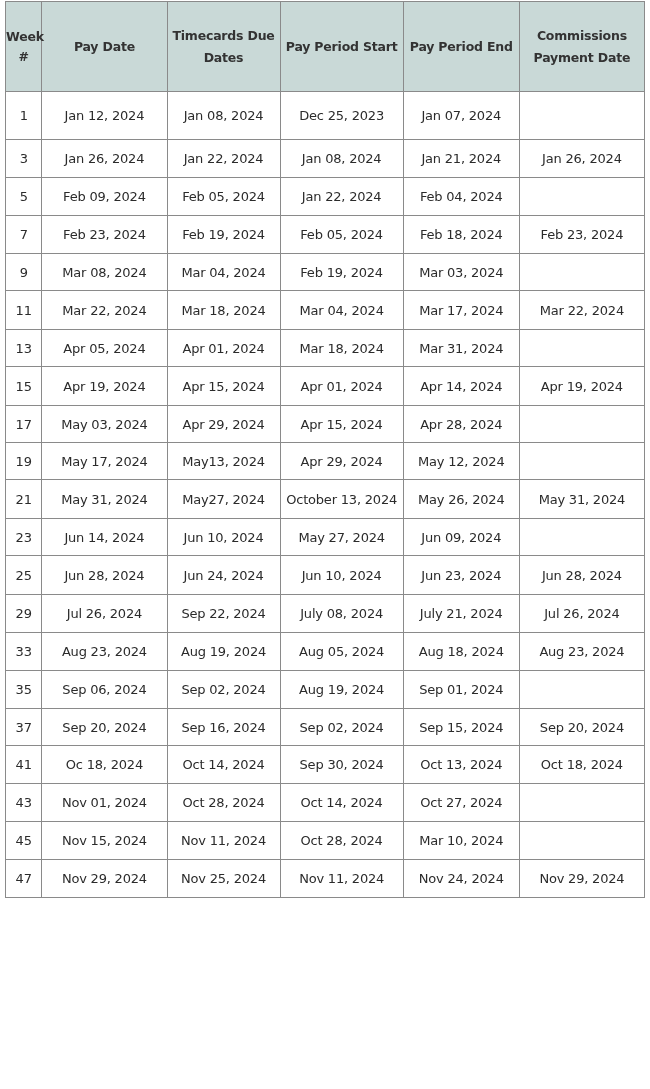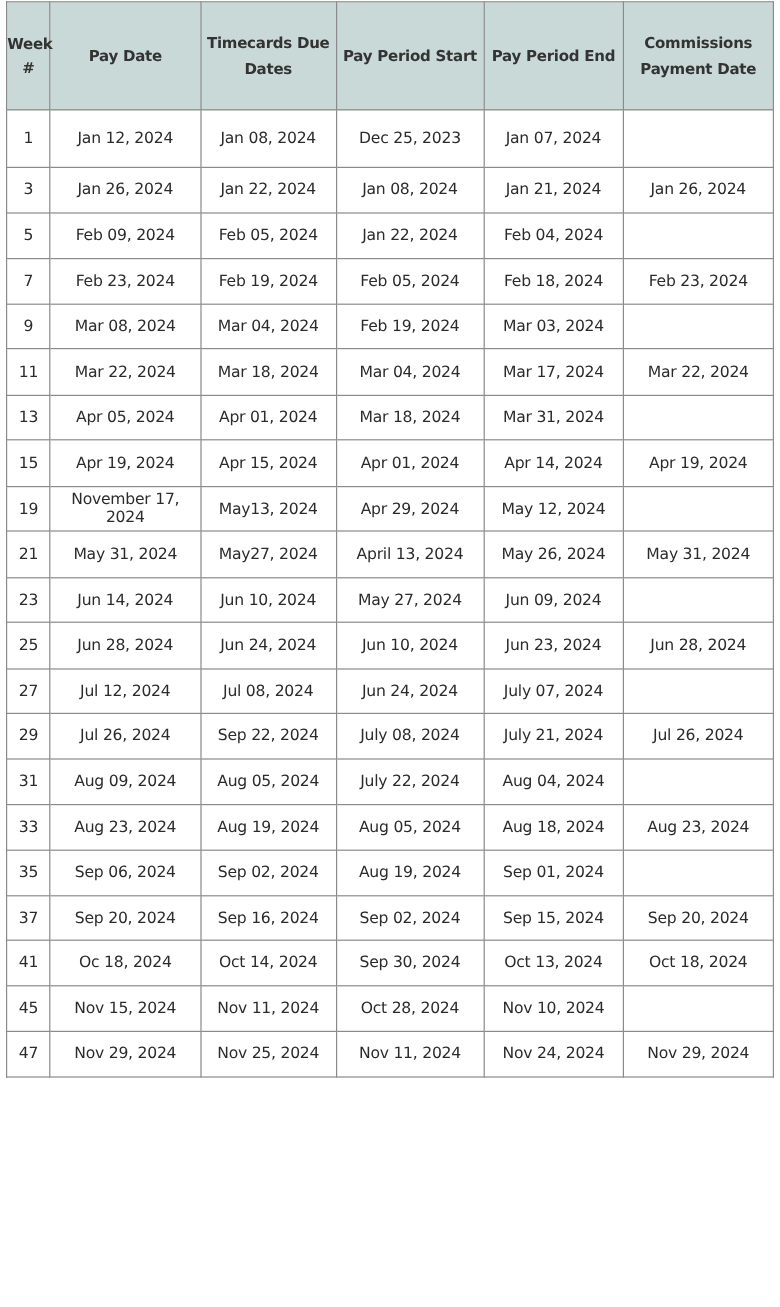--- a/index.html
+++ b/index.html
@@ -95,76 +95,68 @@
         </tr>
         <tr style="height: 39px;">
           <td>15</td>
           <td>Apr 19, 2024</td>
           <td>Apr 15, 2024</td>
           <td>Apr 01, 2024</td>
           <td>Apr 14, 2024</td>
           <td>Apr 19, 2024</td>
         </tr>
         <tr style="height: 37px;">
+          <td>17</td>
+          <td>May 03, 2024</td>
+          <td>Apr 29, 2024</td>
+          <td>Apr 15, 2024</td>
+          <td>Apr 28, 2024</td>
+          <td></td>
+        </tr>
+        <tr style="height: 37px;">
           <td>19</td>
-          <td>November 17, 2024</td>
+          <td>May 17, 2024</td>
           <td>May13, 2024</td>
           <td>Apr 29, 2024</td>
           <td>May 12, 2024</td>
           <td></td>
         </tr>
         <tr style="height: 39px;">
           <td>21</td>
           <td>May 31, 2024</td>
           <td>May27, 2024</td>
-          <td>April 13, 2024</td>
+          <td>October 13, 2024</td>
           <td>May 26, 2024</td>
           <td>May 31, 2024</td>
         </tr>
         <tr style="height: 37px;">
           <td>23</td>
           <td>Jun 14, 2024</td>
           <td>Jun 10, 2024</td>
           <td>May 27, 2024</td>
           <td>Jun 09, 2024</td>
           <td></td>
         </tr>
         <tr style="height: 39px;">
           <td>25</td>
           <td>Jun 28, 2024</td>
           <td>Jun 24, 2024</td>
           <td>Jun 10, 2024</td>
           <td>Jun 23, 2024</td>
           <td>Jun 28, 2024</td>
         </tr>
-        <tr style="height: 37px;">
-          <td>27</td>
-          <td>Jul 12, 2024</td>
-          <td>Jul 08, 2024</td>
-          <td>Jun 24, 2024</td>
-          <td>July 07, 2024</td>
-          <td></td>
-        </tr>
         <tr style="height: 38px;">
           <td>29</td>
           <td>Jul 26, 2024</td>
           <td>Sep 22, 2024</td>
           <td>July 08, 2024</td>
           <td>July 21, 2024</td>
           <td>Jul 26, 2024</td>
         </tr>
         <tr style="height: 38px;">
-          <td>31</td>
-          <td>Aug 09, 2024</td>
-          <td>Aug 05, 2024</td>
-          <td>July 22, 2024</td>
-          <td>Aug 04, 2024</td>
-          <td></td>
-        </tr>
-        <tr style="height: 38px;">
           <td>33</td>
           <td>Aug 23, 2024</td>
           <td>Aug 19, 2024</td>
           <td>Aug 05, 2024</td>
           <td>Aug 18, 2024</td>
           <td>Aug 23, 2024</td>
         </tr>
         <tr style="height: 38px;">
           <td>35</td>
           <td>Sep 06, 2024</td>
@@ -183,25 +175,33 @@
         </tr>
         <tr style="height: 38px;">
           <td>41</td>
           <td>Oc 18, 2024</td>
           <td>Oct 14, 2024</td>
           <td>Sep 30, 2024</td>
           <td>Oct 13, 2024</td>
           <td>Oct 18, 2024</td>
         </tr>
         <tr style="height: 38px;">
+          <td>43</td>
+          <td>Nov 01, 2024</td>
+          <td>Oct 28, 2024</td>
+          <td>Oct 14, 2024</td>
+          <td>Oct 27, 2024</td>
+          <td></td>
+        </tr>
+        <tr style="height: 38px;">
           <td>45</td>
           <td>Nov 15, 2024</td>
           <td>Nov 11, 2024</td>
           <td>Oct 28, 2024</td>
-          <td>Nov 10, 2024</td>
+          <td>Mar 10, 2024</td>
           <td></td>
         </tr>
         <tr style="height: 38px;">
           <td>47</td>
           <td>Nov 29, 2024</td>
           <td>Nov 25, 2024</td>
           <td>Nov 11, 2024</td>
           <td>Nov 24, 2024</td>
           <td>Nov 29, 2024</td>
         </tr>

